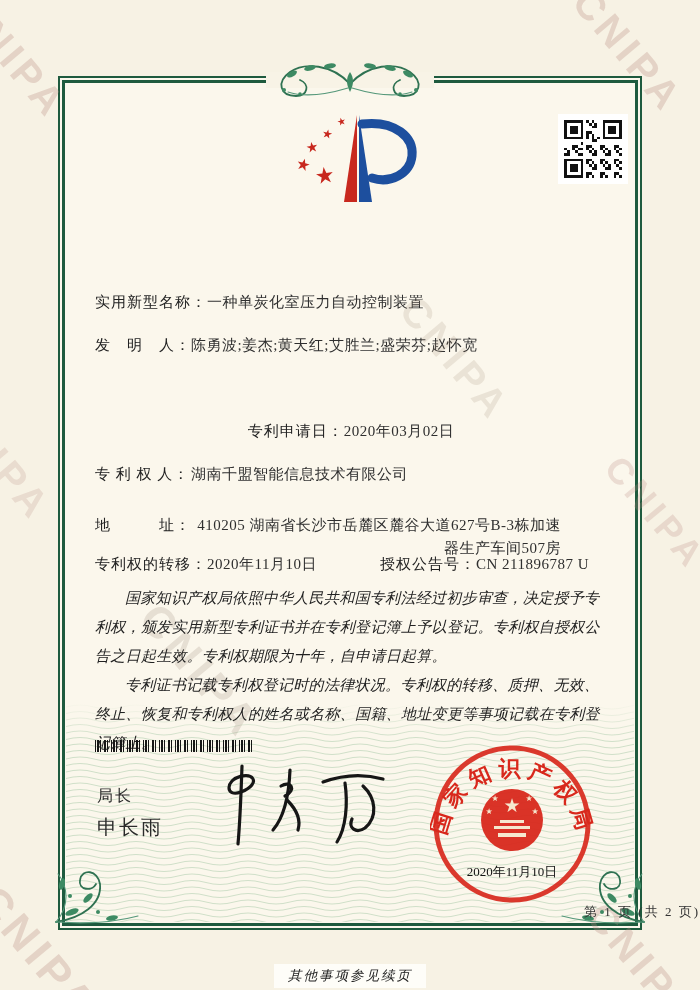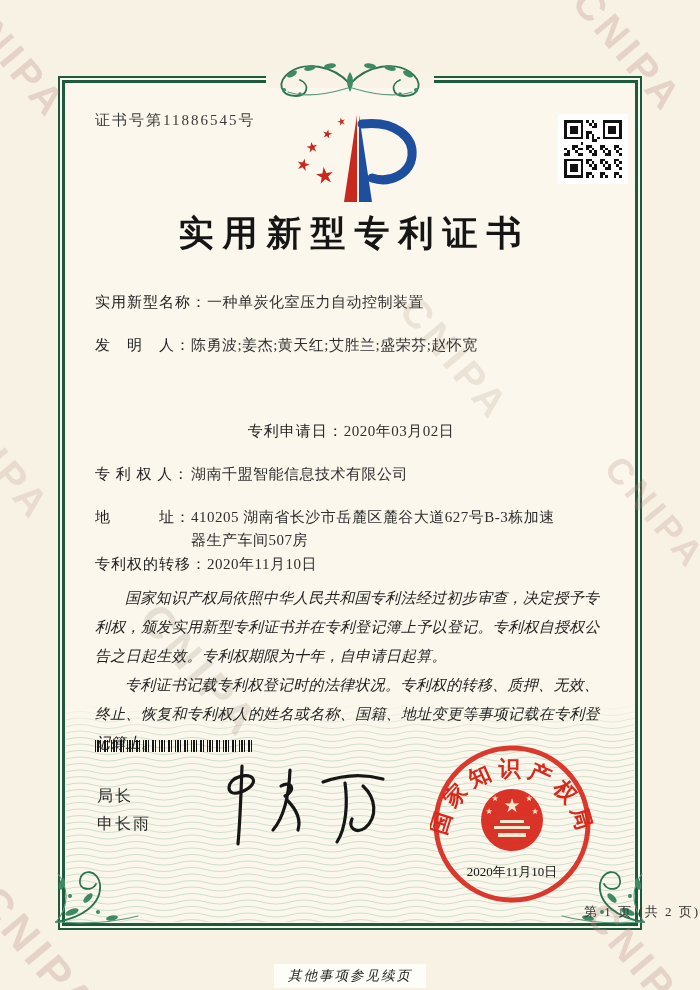--- a/index.html
+++ b/index.html
@@ -28,35 +28,35 @@
 
   
   .logo-star{position:absolute;z-index:2;line-height:1;}
 
   #title{left:0;right:0;top:210px;text-align:center;font-size:35px;font-weight:bold;
       letter-spacing:9px;text-indent:9px;color:#151515;}
 
   .field-row{position:absolute;left:95px;width:512px;font-size:15px;line-height:23px;}
   .field-label{display:inline-block;min-width:96px;white-space:pre;letter-spacing:1px;color:#222;}
   .field-value{letter-spacing:.5px;color:#2f2f2f;}
-  .row-addr .field-wrap{display:flex;}
-  .row-addr .field-value{width:370px;}
+  .row-addr .field-wrap{display:flex;margin-top:8px;}
+  .row-addr .field-value{width:370px;text-align:right;}
   .pair2{position:absolute;left:285px;top:0;}
 
   #paragraphs{left:95px;top:584px;width:514px;font-size:15px;line-height:29px;
       font-style:italic;color:#222;}
   #paragraphs p{margin:0;text-indent:2em;letter-spacing:.3px;}
 
   #barcode{position:absolute;left:95px;top:740px;width:158px;height:12px;z-index:2;
       background:repeating-linear-gradient(90deg,#161616 0 1px,transparent 1px 2px,
       #161616 2px 4px,transparent 4px 5px,#161616 5px 6px,transparent 6px 9px,
       #161616 9px 11px,transparent 11px 12px,#161616 12px 13px,transparent 13px 16px);}
 
   #director-title{left:97px;top:786px;font-size:16px;letter-spacing:2px;font-family:Liberation Mono, monospace;}
-  #director-name{left:97px;top:814px;font-size:16px;letter-spacing:2px;}
+  #director-name{left:97px;top:814px;font-size:20px;letter-spacing:2px;}
 
   #signature{position:absolute;left:195px;top:756px;z-index:2;}
   #signature path{fill:none;stroke:#161616;stroke-width:3.2px;stroke-linecap:round;stroke-linejoin:round;}
 
   #seal{position:absolute;left:430px;top:742px;z-index:3;}
 
   #qr-box{position:absolute;left:558px;top:114px;width:58px;height:58px;background:#fff;
       padding:6px;z-index:2;}
 
   #page-footer{left:0;right:0;top:903px;text-align:right;font-size:13px;letter-spacing:2px;color:#333;}
@@ -150,21 +150,20 @@
       <ellipse class="leaf" cx="20" cy="58" rx="6" ry="2.8" transform="rotate(-75 20 58)"></ellipse>
       <ellipse class="leaf" cx="70" cy="92" rx="6" ry="2.6" transform="rotate(-10 70 92)"></ellipse>
       <circle class="leaf" cx="28" cy="70" r="2"></circle>
       <circle class="leaf" cx="56" cy="86" r="2"></circle>
     </g>
   </svg>
   <svg class="orn" id="orn-corner-right" style="left:548px;top:826px;" width="110" height="108" viewBox="0 0 110 108">
     <use href="#corner-orn"></use>
   </svg>
 
-  <div class="content" id="cert-no">证书号第11886545号</div>
 
   <span class="logo-star" style="left:337px;top:117px;font-size:10px;color:#c8281e;transform:rotate(-15deg);">★</span>
   <span class="logo-star" style="left:322px;top:128px;font-size:12px;color:#c8281e;transform:rotate(12deg);">★</span>
   <span class="logo-star" style="left:306px;top:141px;font-size:14px;color:#c8281e;transform:rotate(-10deg);">★</span>
   <span class="logo-star" style="left:296px;top:157px;font-size:16px;color:#c8281e;transform:rotate(15deg);">★</span>
   <span class="logo-star" style="left:315px;top:165px;font-size:22px;color:#c8281e;transform:rotate(-8deg);">★</span>
 
   <svg class="content" id="logo-mark" style="left:340px;top:112px;" width="110" height="96" viewBox="0 0 110 96">
     <polygon points="17,3 17,90 4,90" fill="#c8281e"></polygon>
     <polygon points="19,3 32,90 19,90" fill="#1d4f9e"></polygon>
@@ -263,21 +262,20 @@
         <rect x="19" y="19" width="1" height="1" fill="#111"></rect>
         <rect x="8" y="20" width="1" height="1" fill="#111"></rect>
         <rect x="10" y="20" width="1" height="1" fill="#111"></rect>
         <rect x="13" y="20" width="1" height="1" fill="#111"></rect>
         <rect x="15" y="20" width="1" height="1" fill="#111"></rect>
         <rect x="18" y="20" width="1" height="1" fill="#111"></rect>
         <rect x="20" y="20" width="1" height="1" fill="#111"></rect>
       </svg>
   </div>
 
-  <div class="content" id="title">实用新型专利证书</div>
 
   <div class="field-row" style="top:291px;">
     <span class="field-label">实用新型名称：</span><span class="field-value">一种单炭化室压力自动控制装置</span>
   </div>
   <div class="field-row" style="top:334px;">
     <span class="field-label">发　明　人：</span><span class="field-value">陈勇波;姜杰;黄天红;艾胜兰;盛荣芬;赵怀宽</span>
   </div>
   <div class="field-row" style="top:420px;text-align:center;">
     <span class="field-label">专利申请日：</span><span class="field-value">2020年03月02日</span>
   </div>
@@ -285,20 +283,21 @@
     <span class="field-label">专 利 权 人：</span><span class="field-value">湖南千盟智能信息技术有限公司</span>
   </div>
   <div class="field-row row-addr" style="top:506px;">
     <span class="field-wrap">
         <span class="field-label">地　　　址：</span>
         <span class="field-value">410205 湖南省长沙市岳麓区麓谷大道627号B-3栋加速器生产车间507房</span>
       </span>
   </div>
   <div class="field-row" style="top:553px;">
     <span class="field-label">专利权的转移：</span><span class="field-value">2020年11月10日</span>
+    <span class="pair2"><span class="field-label">授权公告号：</span><span class="field-value">CN 211896787 U</span></span>
   </div>
 
   <div class="content" id="paragraphs">
     <p>国家知识产权局依照中华人民共和国专利法经过初步审查，决定授予专利权，颁发实用新型专利证书并在专利登记簿上予以登记。专利权自授权公告之日起生效。专利权期限为十年，自申请日起算。</p>
     <p>专利证书记载专利权登记时的法律状况。专利权的转移、质押、无效、终止、恢复和专利权人的姓名或名称、国籍、地址变更等事项记载在专利登记簿上。</p>
   </div>
 
   <div id="barcode"></div>
 
   <div class="content" id="director-title">局长</div>

